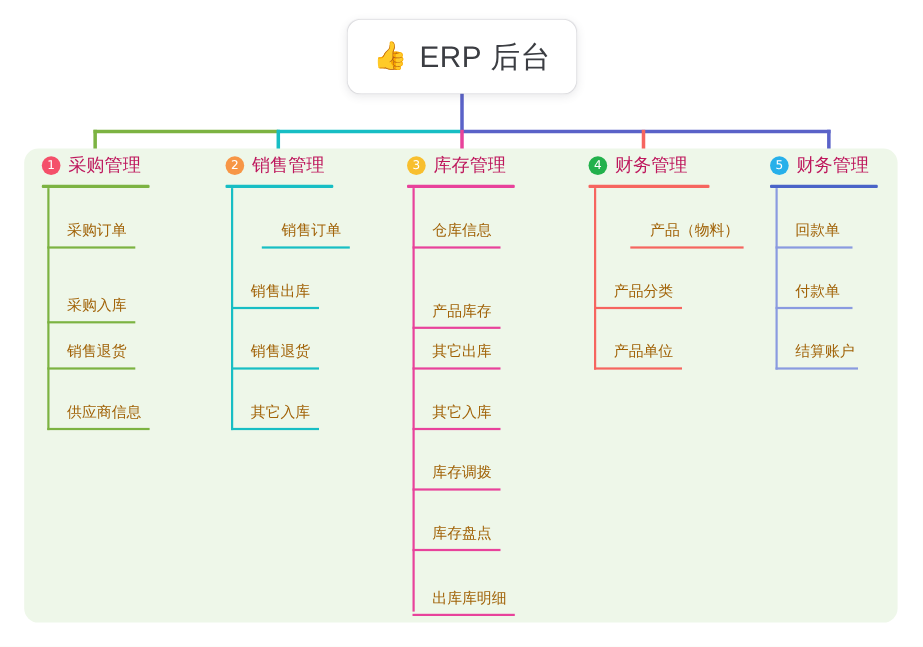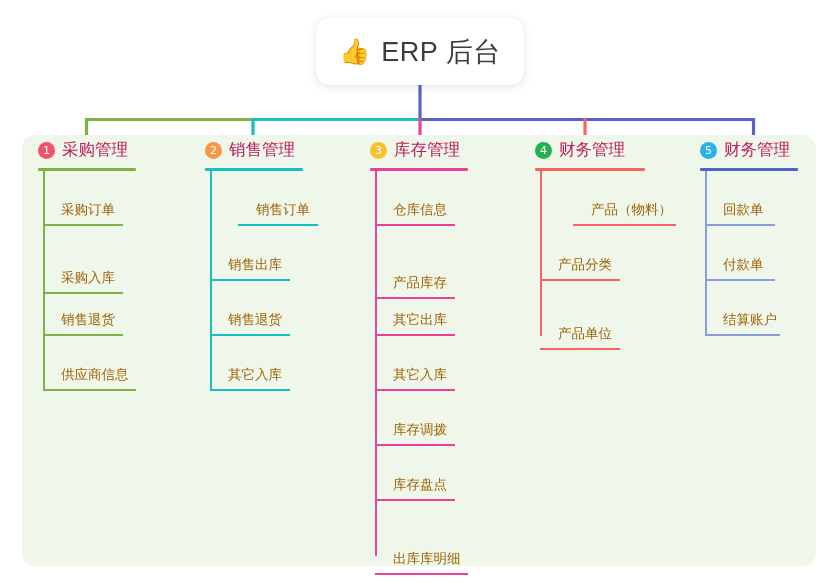--- a/index.html
+++ b/index.html
@@ -240,21 +240,21 @@
             <div class="leaf-rule" style="width: 80px; background: rgb(232, 66, 155);"></div>
           </div>
           <div class="leaf" style="top: 220px; width: 80px;">
             <span class="leaf-label">库存调拨</span>
             <div class="leaf-rule" style="width: 80px; background: rgb(232, 66, 155);"></div>
           </div>
           <div class="leaf" style="top: 275px; width: 80px; text-align: center;">
             <span class="leaf-label">库存盘点</span>
             <div class="leaf-rule" style="width: 80px; background: rgb(232, 66, 155);"></div>
           </div>
-          <div class="leaf" style="top: 349px; width: 93px;">
+          <div class="leaf" style="top: 334px; width: 93px;">
             <span class="leaf-label">出库库明细</span>
             <div class="leaf-rule" style="width: 93px; background: rgb(232, 66, 155);"></div>
           </div>
         </div>
       </div>
       <div class="column" style="left: 519px;">
         <div class="col-head">
           <span class="badge" style="background: rgb(34, 177, 76);">4</span>
           <span class="col-title">财务管理</span>
         </div>
@@ -262,21 +262,21 @@
         <div class="leaves">
           <div class="spine" style="height: 165px; background: rgb(246, 101, 95);"></div>
           <div class="leaf" style="top: 0px; width: 103px; margin-left: 33px;">
             <span class="leaf-label">产品（物料）</span>
             <div class="leaf-rule" style="width: 103px; background: rgb(246, 101, 95);"></div>
           </div>
           <div class="leaf" style="top: 55px; width: 80px;">
             <span class="leaf-label">产品分类</span>
             <div class="leaf-rule" style="width: 80px; background: rgb(246, 101, 95);"></div>
           </div>
-          <div class="leaf" style="top: 124px; width: 80px;">
+          <div class="leaf" style="top: 110px; width: 80px;">
             <span class="leaf-label">产品单位</span>
             <div class="leaf-rule" style="width: 80px; background: rgb(246, 101, 95);"></div>
           </div>
         </div>
       </div>
       <div class="column" style="left: 684px;">
         <div class="col-head">
           <span class="badge" style="background: rgb(39, 176, 234);">5</span>
           <span class="col-title">财务管理</span>
         </div>

